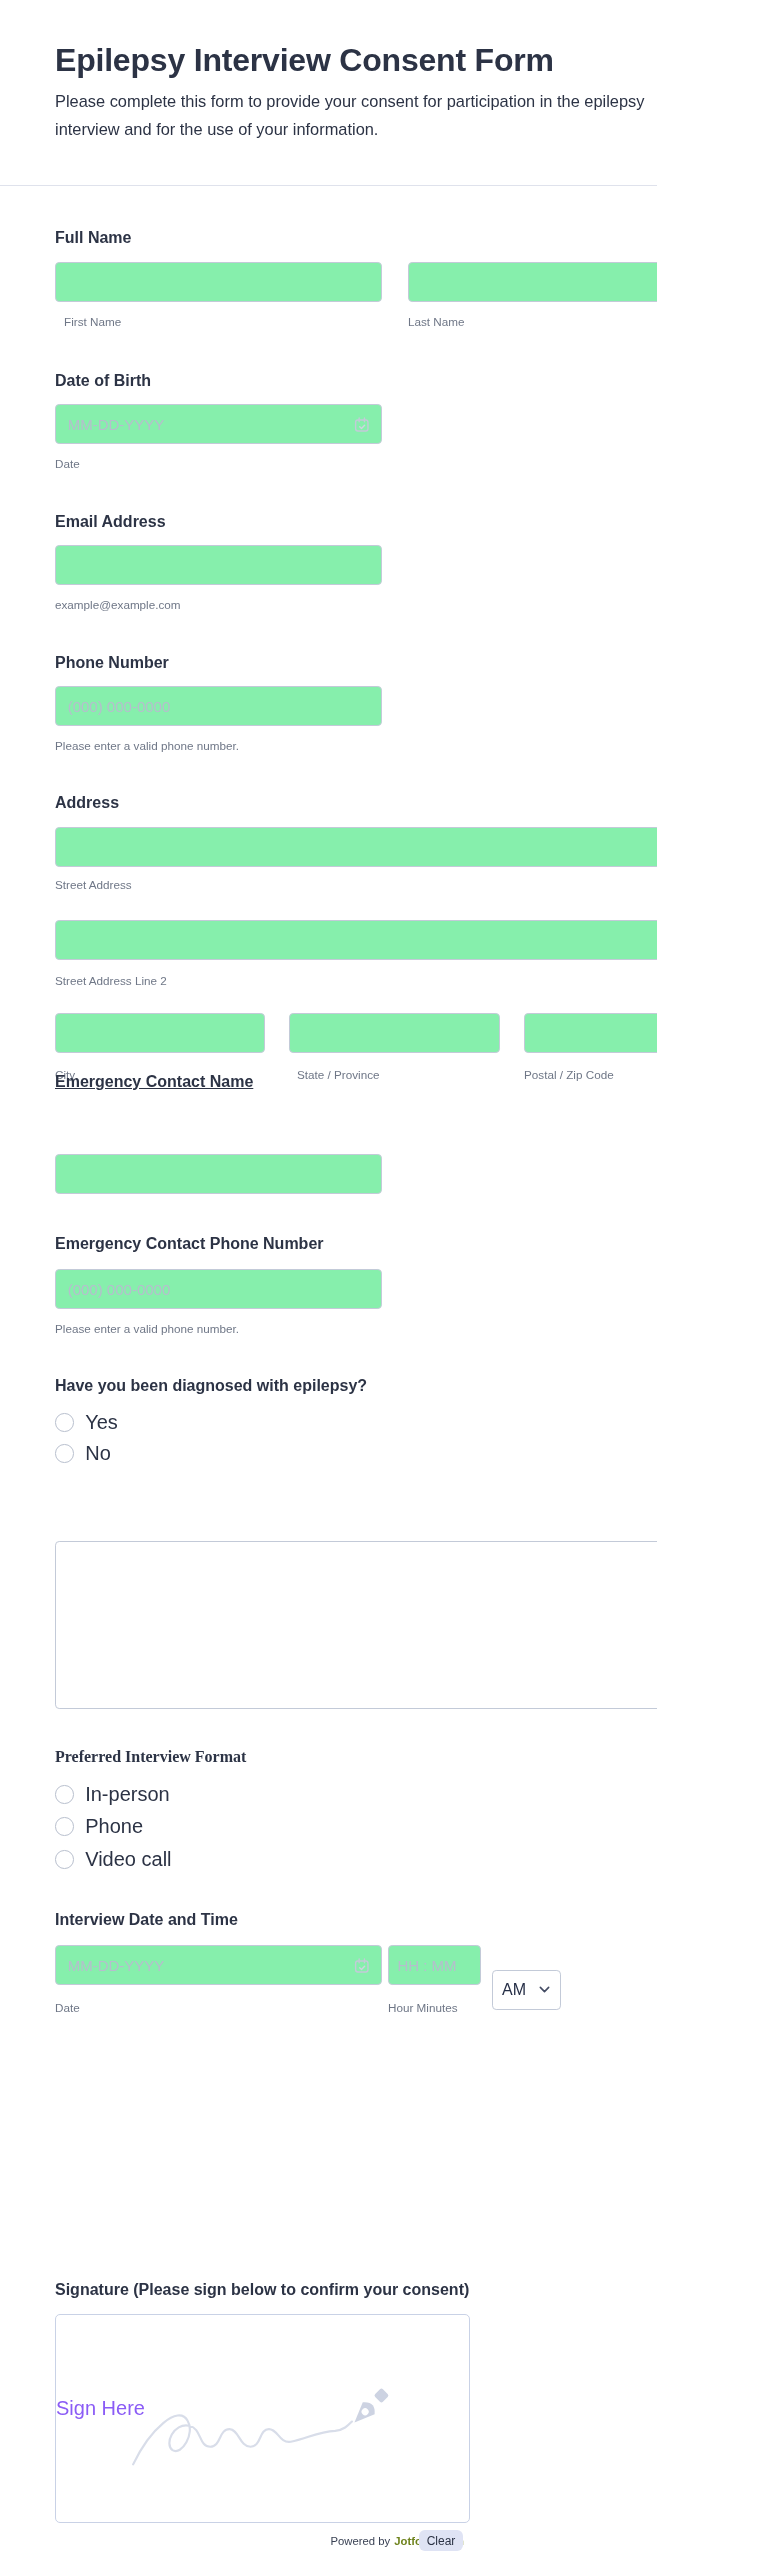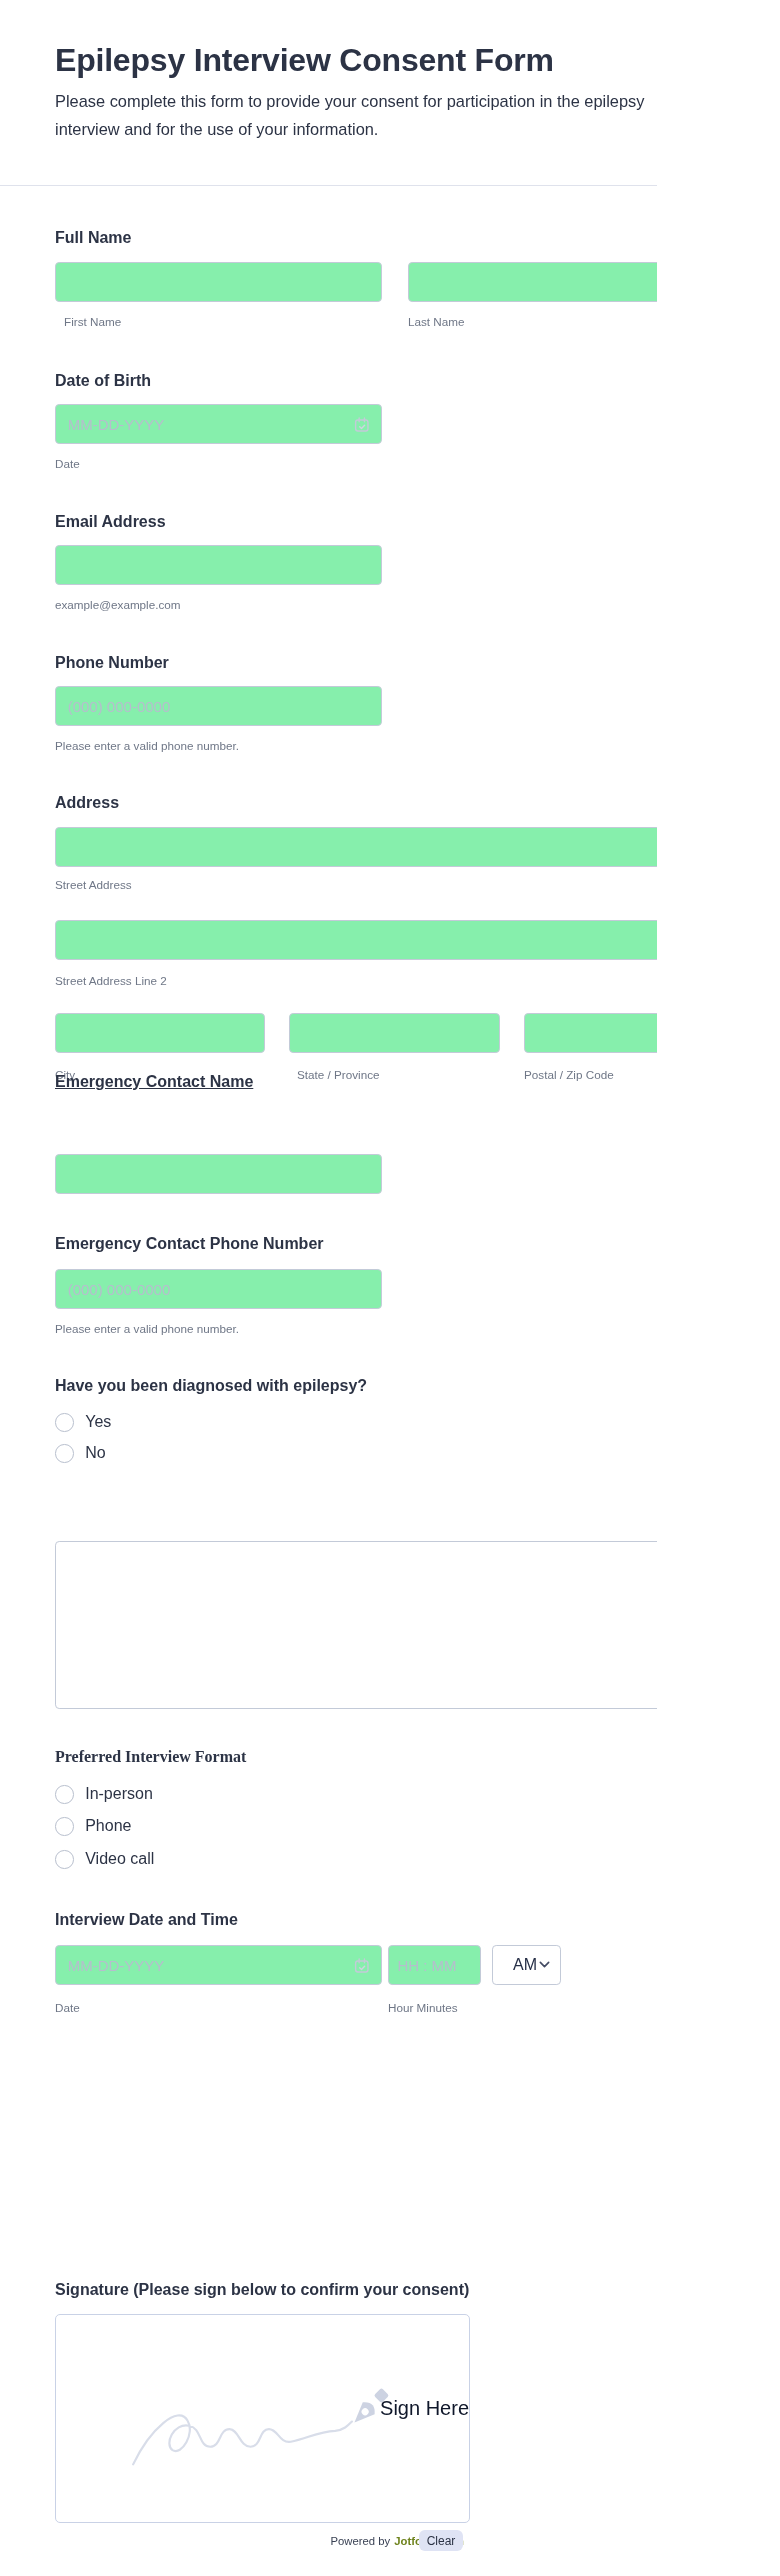--- a/index.html
+++ b/index.html
@@ -17,28 +17,28 @@
   .tb{box-sizing:border-box;height:40px;border:0.8px solid #c3cad8;border-radius:4.2px;
       background:#86efac;font-family:inherit;font-size:15px;color:#2c3345;padding:0 11.7px;outline:none;}
   .tb::placeholder{color:#b6bdcd;opacity:1;}
   .ta{box-sizing:border-box;border:0.8px solid #c3cad8;border-radius:4.2px;background:#fff;
       font-family:inherit;font-size:15px;color:#2c3345;padding:8.4px 11.7px;outline:none;resize:none;}
 
   .icon-right{position:absolute;right:11px;top:11.7px;pointer-events:none;}
 
   .radio-row{display:flex;align-items:center;gap:11.7px;cursor:pointer;}
   .radio-circle{box-sizing:border-box;width:18.5px;height:18.5px;border:0.8px solid #b9c0ce;border-radius:50%;background:#fff;flex:0 0 auto;}
-  .radio-text{font-size:16px;color:#2c3345;line-height:18.5px;}
+  .radio-text{font-size:20px;color:#2c3345;line-height:18.5px;}
 
   .select-box{box-sizing:border-box;display:flex;align-items:center;justify-content:space-between;
-      height:40px;border:0.8px solid #c3cad8;border-radius:4.2px;background:#fff;padding:0 10px 0 20px;cursor:pointer;}
+      height:40px;border:0.8px solid #c3cad8;border-radius:4.2px;background:#fff;padding:0 10px 0 9px;cursor:pointer;margin-top:25px;}
   .select-value{font-size:16px;font-weight:500;color:#262f47;}
 
   .sig-box{box-sizing:border-box;width:415px;height:209px;border:0.8px solid #c9d2e6;border-radius:5px;background:#fff;cursor:crosshair;}
-  .sign-here{position:absolute;left:0;right:0;top:82px;text-align:right;font-size:20px;color:#0f172a;}
+  .sign-here{position:absolute;left:0;right:0;top:82px;text-align:left;font-size:20px;color:#8b5cf6;}
 
   .powered-row{display:flex;align-items:center;justify-content:flex-end;gap:0;width:409px;height:21px;}
   .powered-text{font-size:11.3px;color:#3a4254;}
   .brand-text{font-size:11.3px;font-weight:700;color:#6f831d;margin-left:4.2px;}
   .clear-btn{box-sizing:border-box;width:44px;height:21px;border:none;border-radius:5.9px;background:#dfe3f4;
       font-family:inherit;font-size:12px;color:#2c3345;cursor:pointer;display:flex;align-items:center;justify-content:center;}
 </style>
 </head>
 <body>
 

